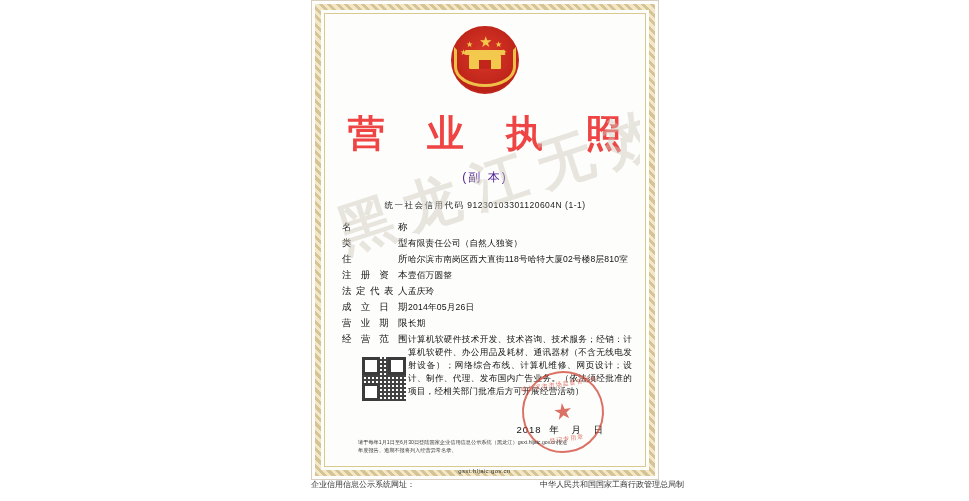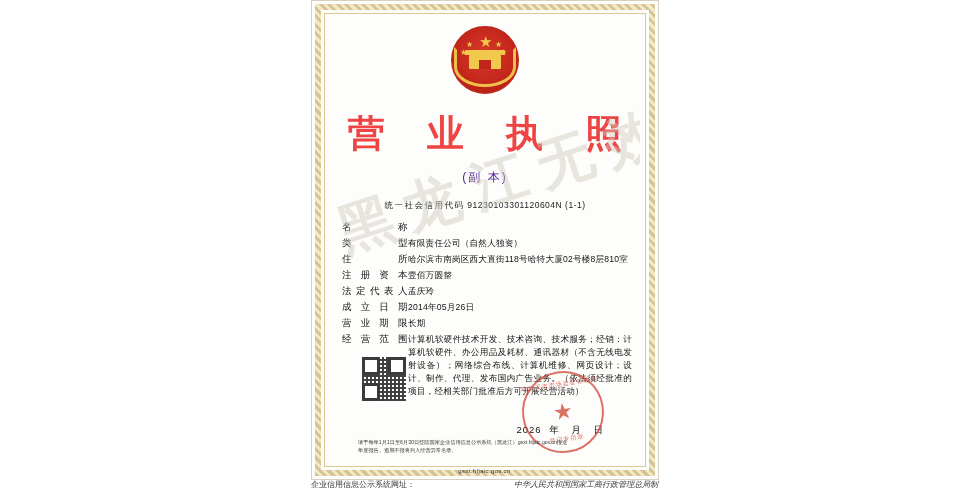--- a/index.html
+++ b/index.html
@@ -232,21 +232,21 @@
   }
 
   .footer{
     position:absolute;
     left:0;right:0;bottom:6px;
     height:16px;
     font-size:8px;
     color:#333;
   }
   .footer .left{position:absolute;left:311px;}
-  .footer .right{position:absolute;left:514px;font-style:italic;}
+  .footer .right{position:absolute;left:540px;}
   .urlline{
     position:absolute;
     left:0;right:0;bottom:27px;
     text-align:center;
     font-size:6px;
     color:#333;
     letter-spacing:.4px;
   }
 </style>
 </head>
@@ -313,21 +313,21 @@
       <div class="watermark">黑龙江无效</div>
 
       <div class="qr">
         <div class="fp tl"></div>
         <div class="fp tr"></div>
         <div class="fp bl"></div>
       </div>
 
 
       <div class="datebar">
-        <span>2026</span>
+        <span>2018</span>
         <span>年</span>
         <span></span>
         <span>月</span>
         <span></span>
         <span>日</span>
       </div>
 
       <div class="seal">
         <div class="top-txt">哈尔滨市市场监督管理局</div>
         <div class="star">★</div>

